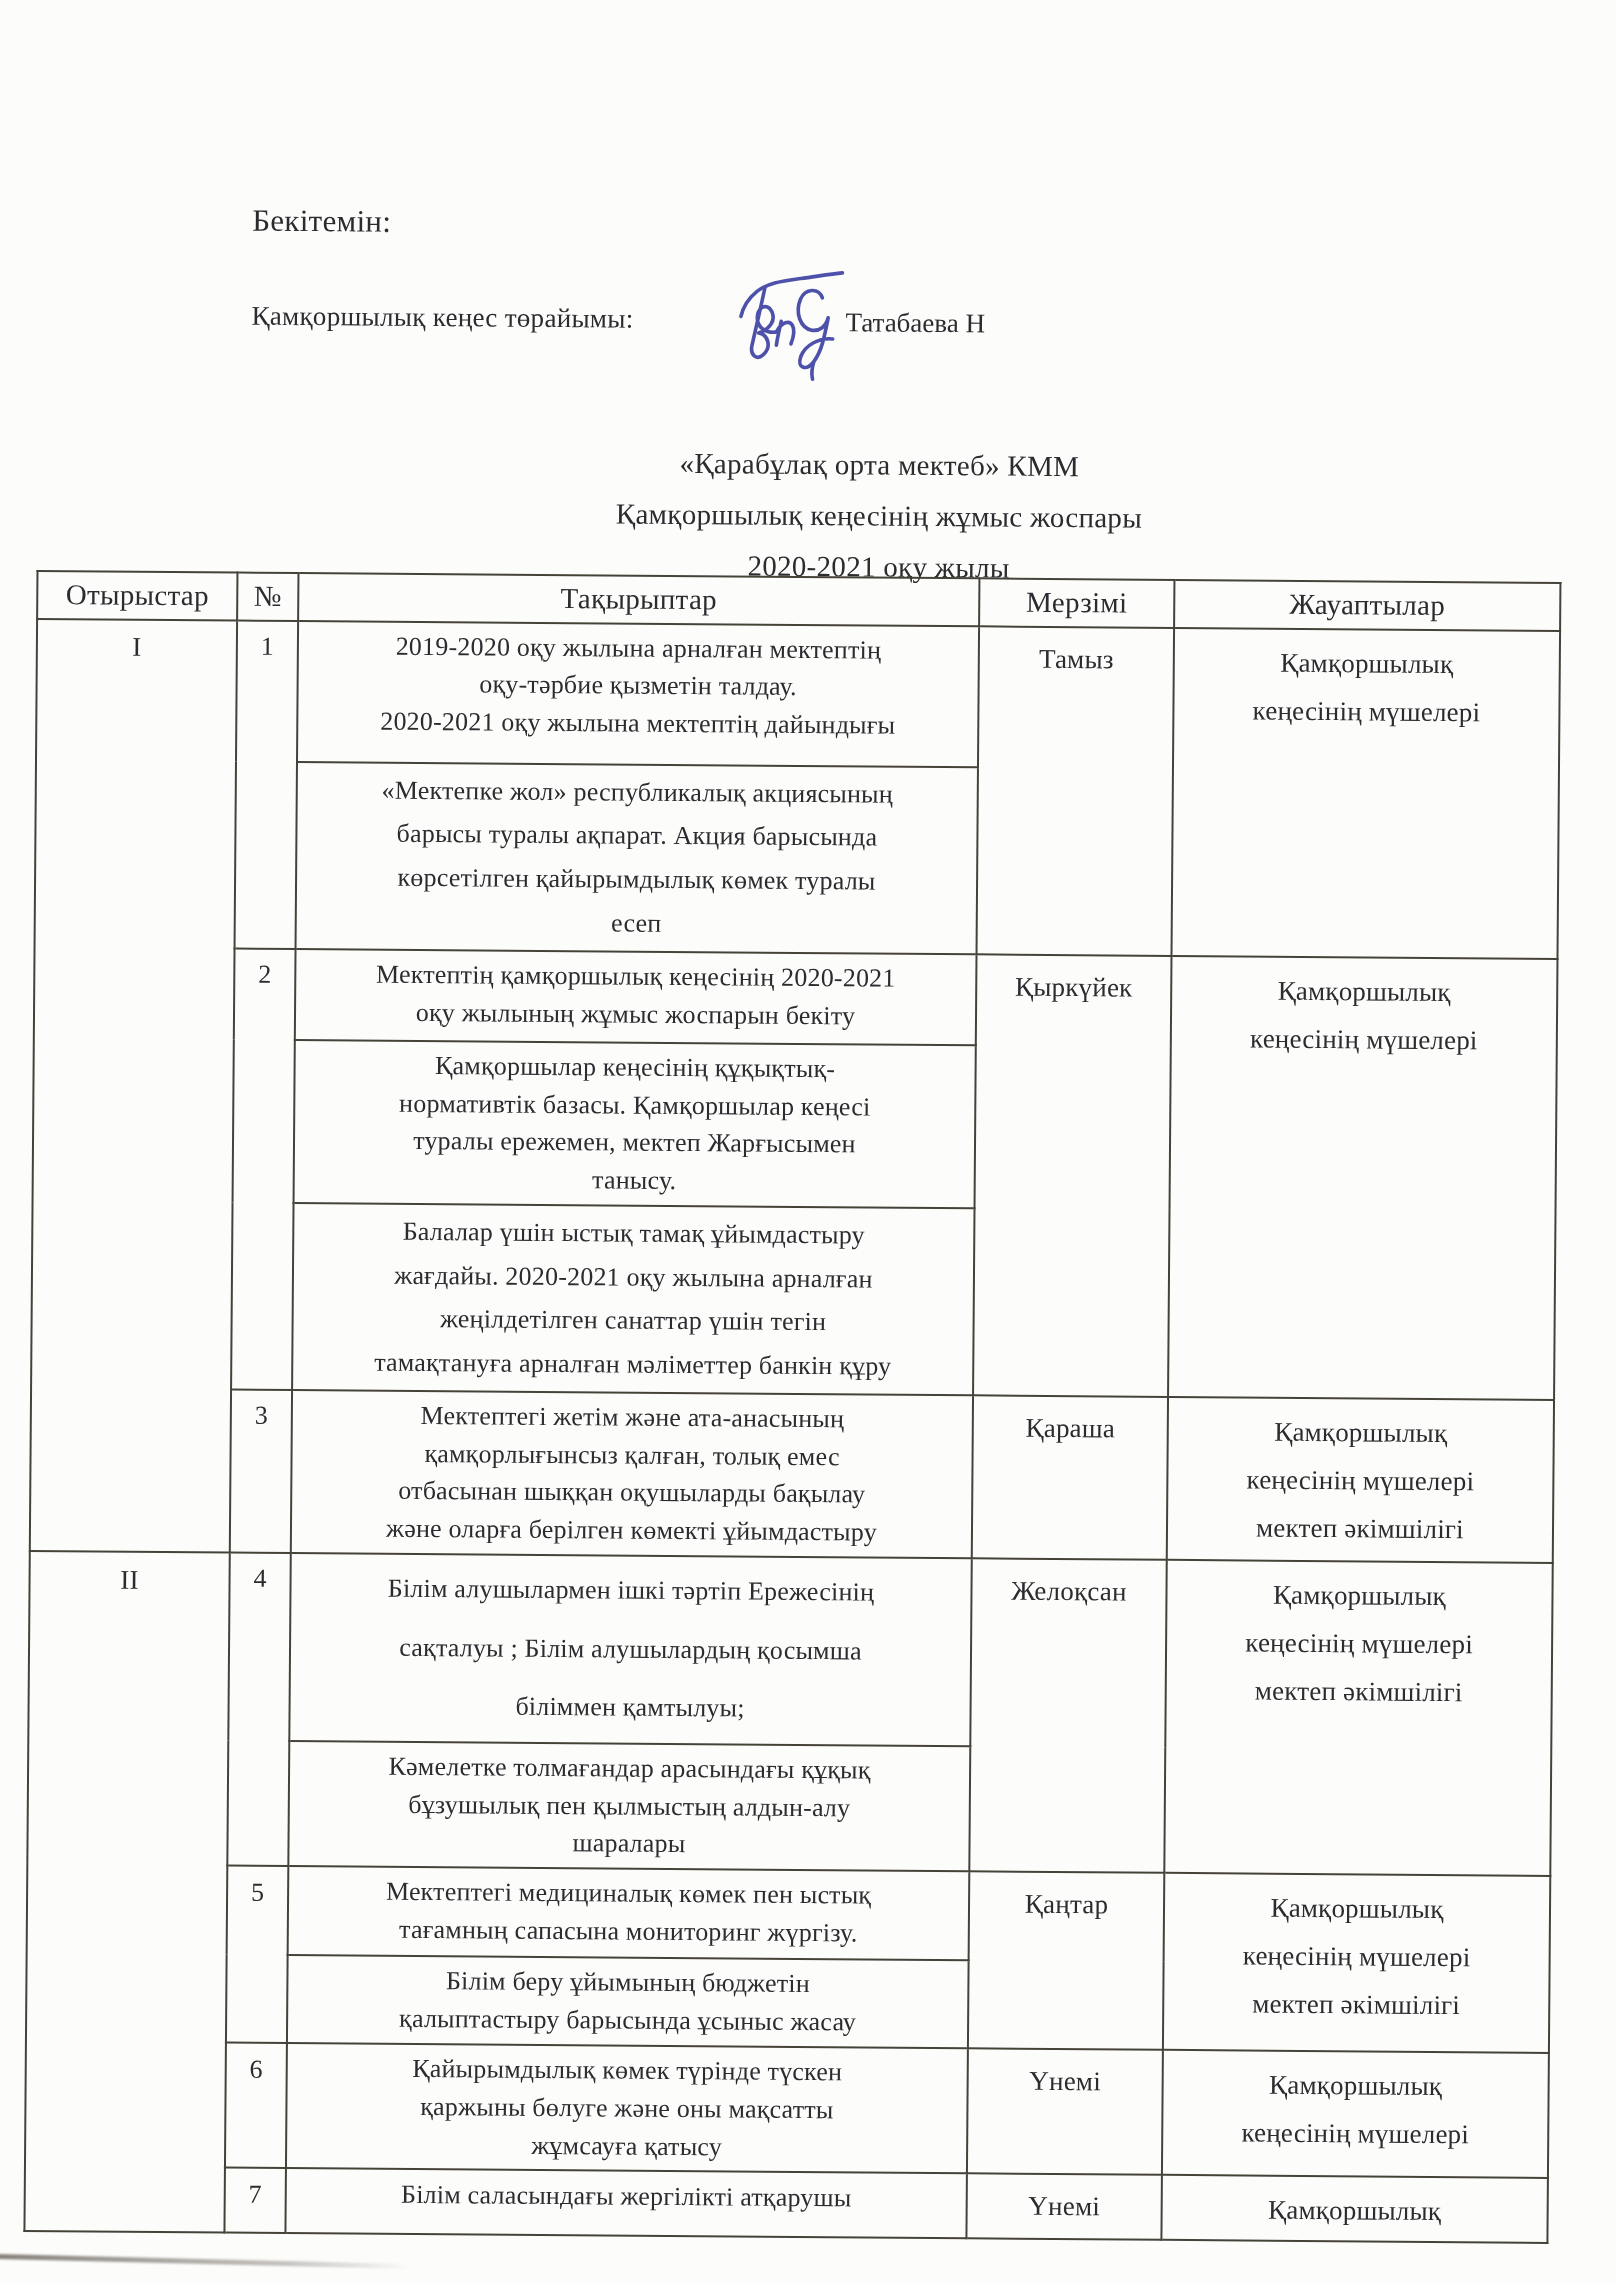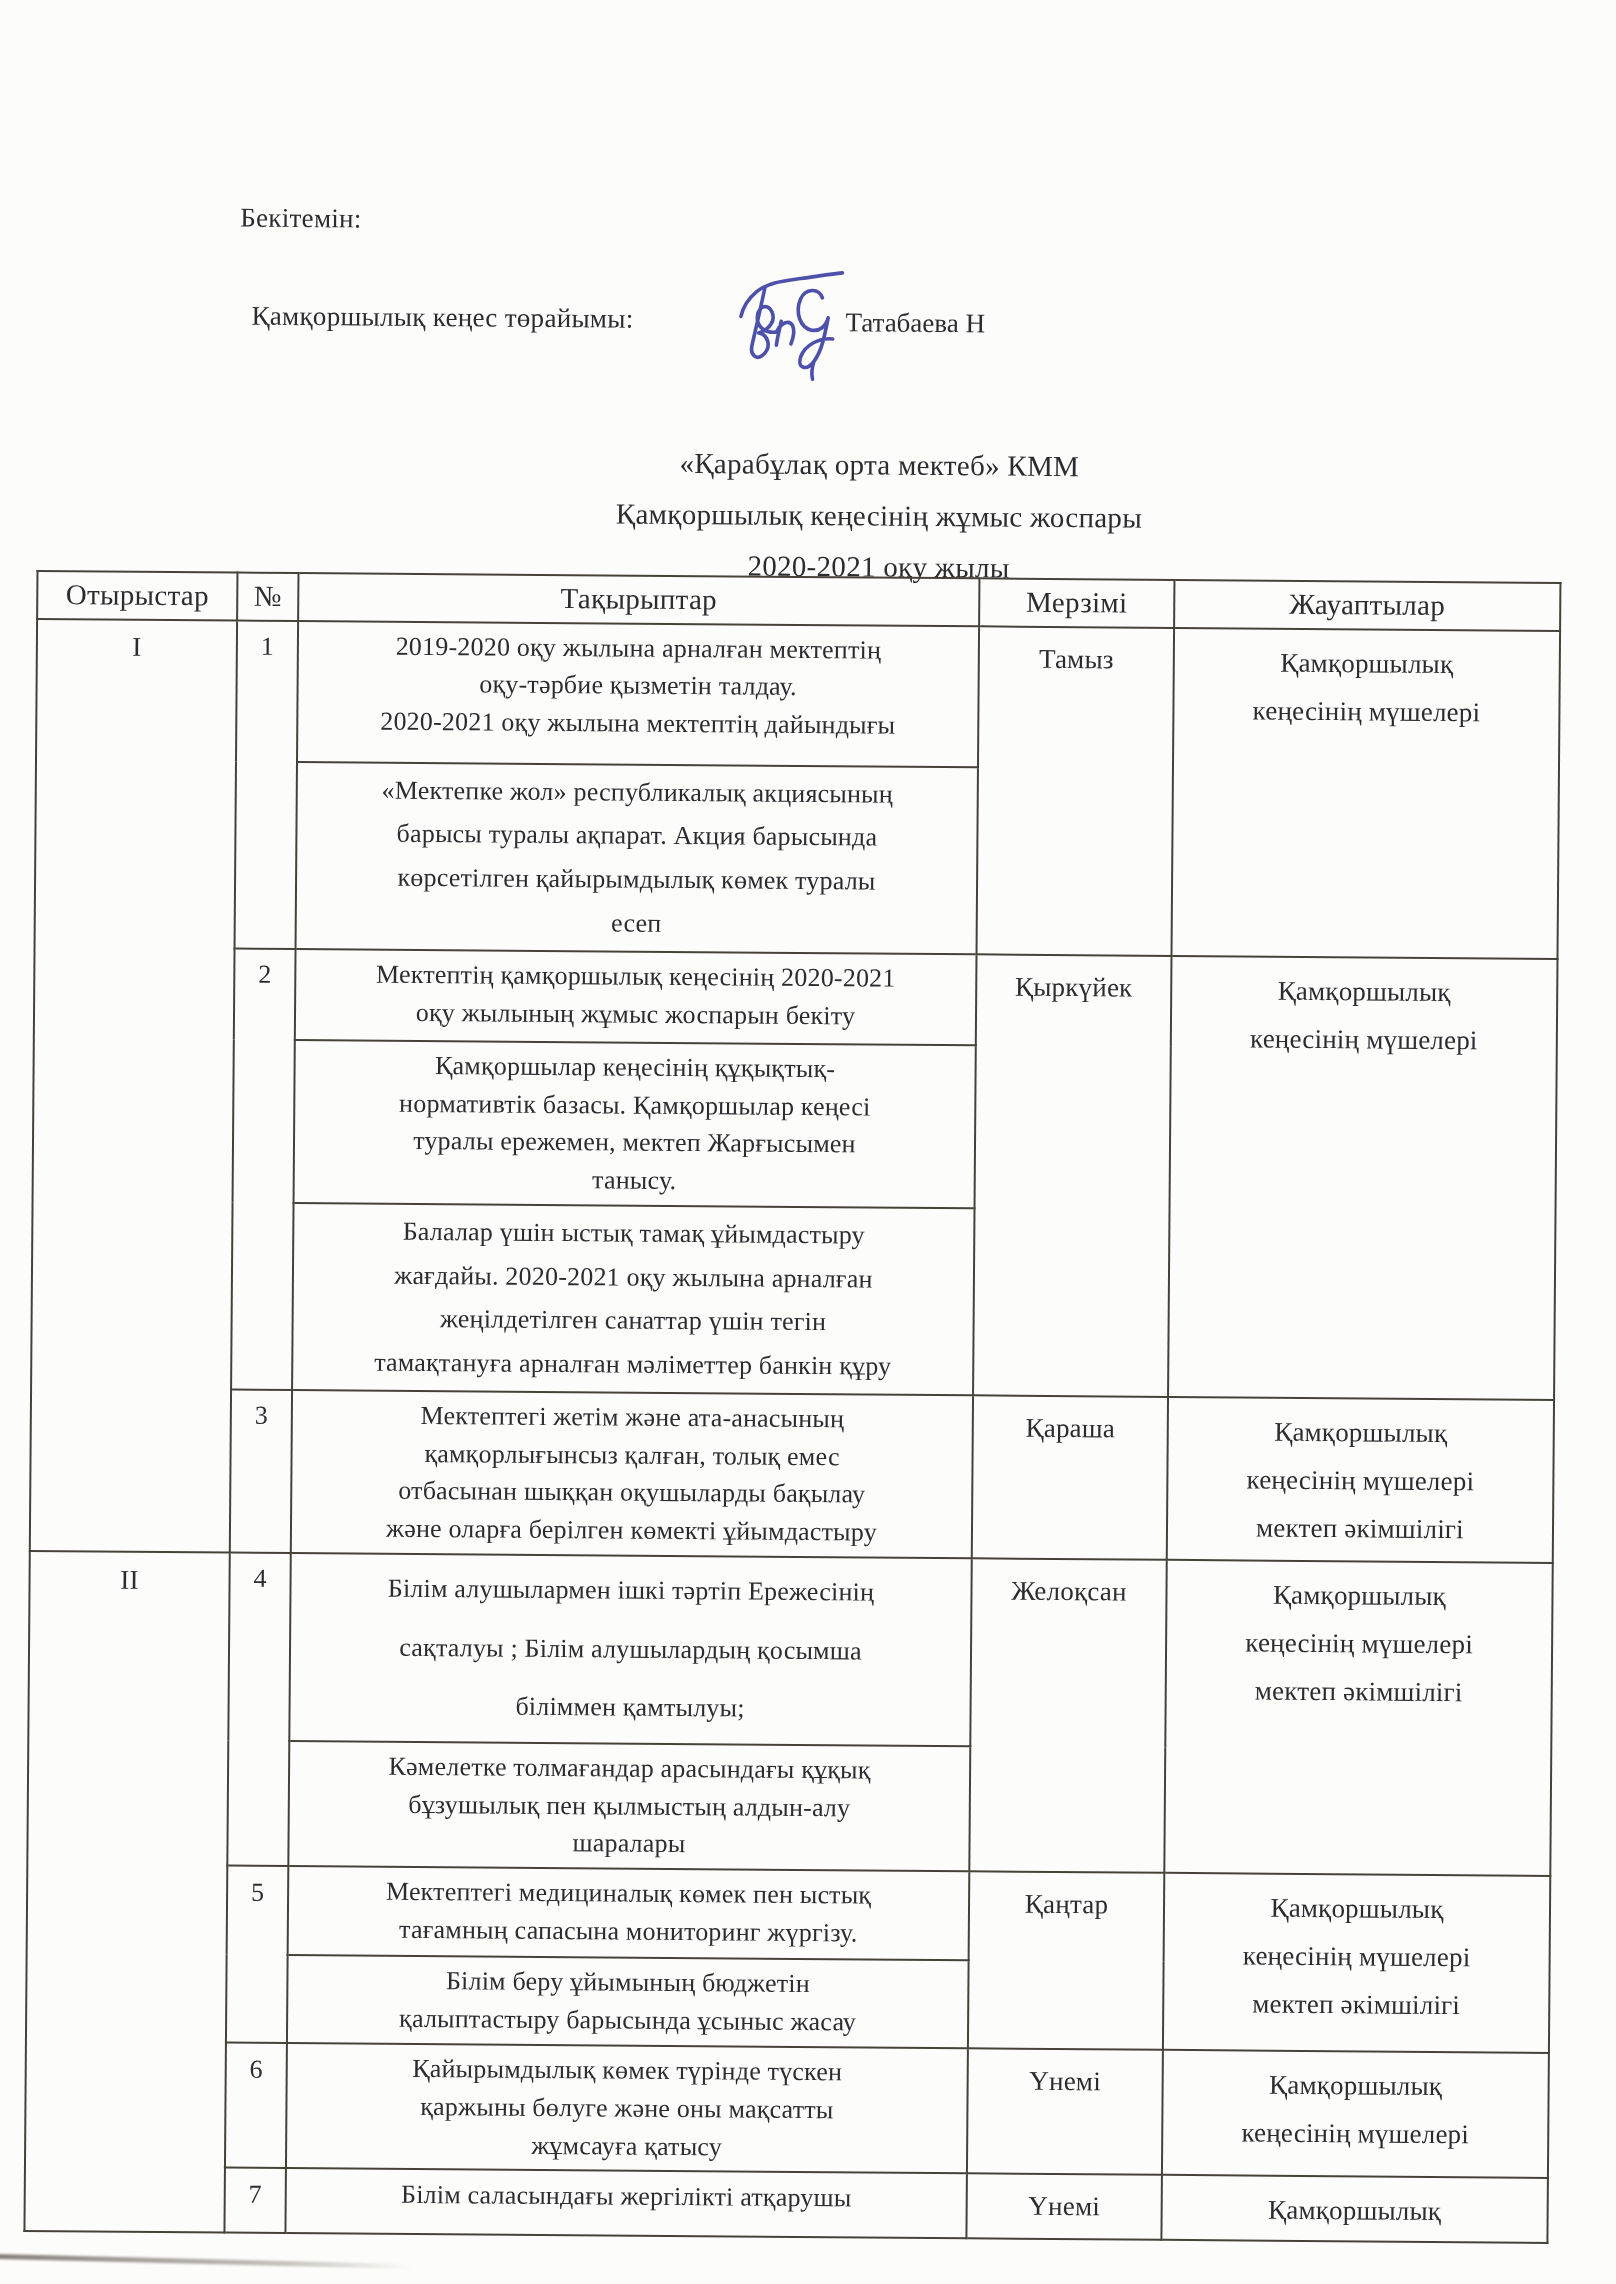--- a/index.html
+++ b/index.html
@@ -6,21 +6,21 @@
   .page{
     position:relative;
     width:1616px;height:2284px;
     background:#fcfcfa;
     overflow:hidden;
     font-family:"Liberation Serif","DejaVu Serif",serif;
     color:#2b2b30;
   }
   .sheet{position:absolute;inset:0;transform:rotate(.45deg);transform-origin:50% 0;}
 
-  .approve{position:absolute;left:242px;top:207px;font-size:27px;letter-spacing:0.3px;}
+  .approve{position:absolute;left:254px;top:207px;font-size:31px;letter-spacing:0.3px;}
   .chair-label{position:absolute;left:254px;top:305px;font-size:27px;letter-spacing:0.3px;white-space:nowrap;}
   .signature{position:absolute;left:735px;top:268px;width:116px;height:119px;}
   .chair-name{position:absolute;left:848px;top:307px;font-size:27px;white-space:nowrap;}
 
   .title-line{position:absolute;left:883px;transform:translateX(-50%);
     font-size:29px;white-space:nowrap;letter-spacing:0.3px;}
   .t1{top:448px;}
   .t2{top:499px;}
   .t3{top:550px;}
 

